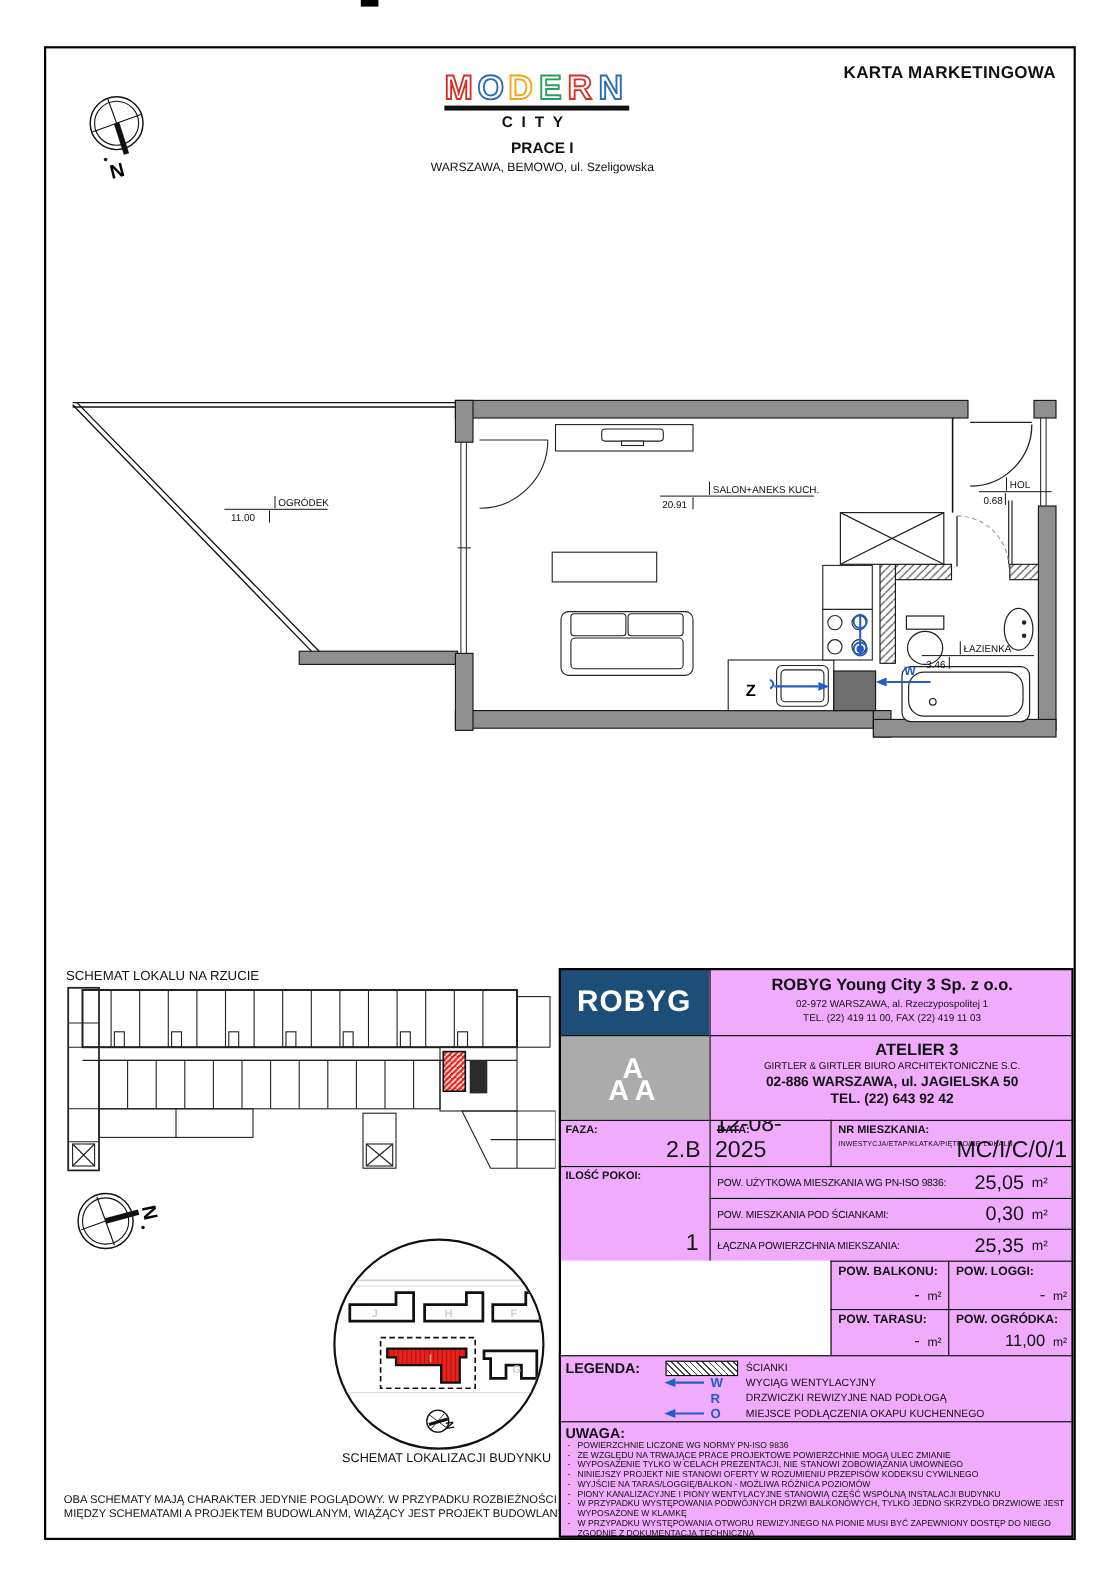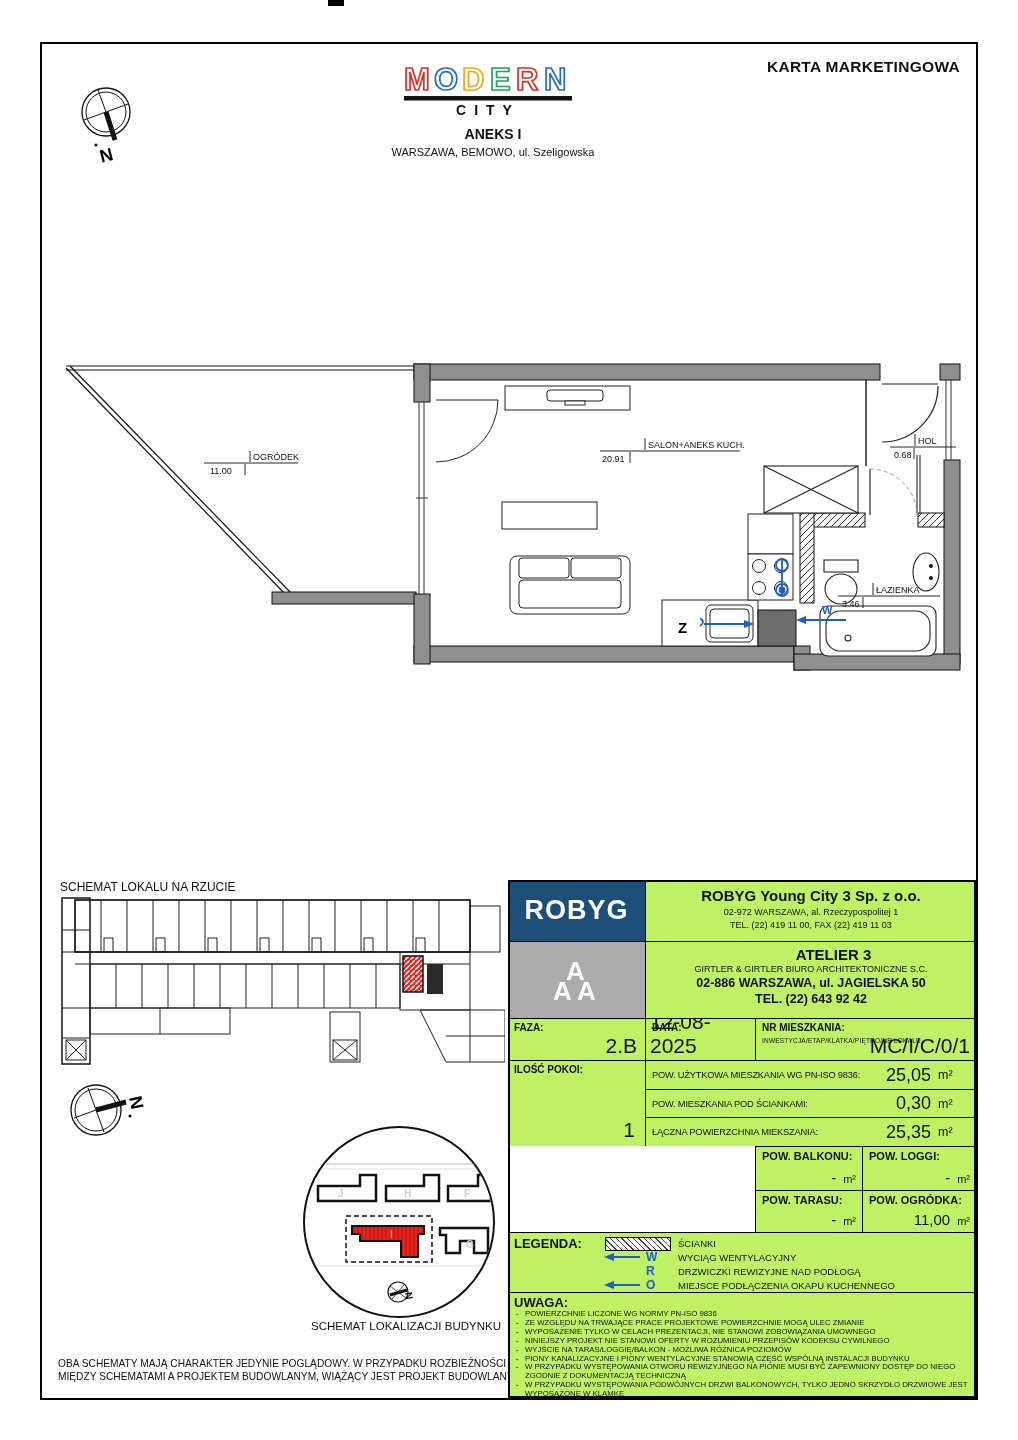--- a/index.html
+++ b/index.html
@@ -11,21 +11,21 @@
   .doc-title{right:58px;top:58px;font-size:15.5px;font-weight:bold;letter-spacing:.3px;}
   .etap{left:343px;top:126px;width:300px;text-align:center;font-weight:bold;font-size:14px;}
   .addr{left:318px;top:146px;width:350px;text-align:center;font-size:11px;}
   .schem-title{left:60px;top:880px;font-size:12px;}
   .loc-caption{left:286px;top:1320px;width:240px;text-align:center;font-size:11.5px;}
   .disclaimer{left:58px;top:1358px;width:474px;font-size:10.2px;line-height:1.25;}
   svg text{font-family:"Liberation Sans",sans-serif;}
   
   .tbl{left:508px;top:880px;width:468px;height:518px;background:#fff;}
   .tframe{left:0;top:0;width:468px;height:518px;border:2px solid #000;box-sizing:border-box;pointer-events:none;}
-  .cell{position:absolute;box-sizing:border-box;background:#bef264;overflow:hidden;}
+  .cell{position:absolute;box-sizing:border-box;background:#f0abfc;overflow:hidden;}
   .bt{border-top:1.5px solid #000;} .bl{border-left:1.5px solid #000;}
   .cell .lab{position:absolute;left:6px;top:3px;font-weight:bold;font-size:10px;}
   .cell .lab.sm{font-size:11px;}
   .bigval{position:absolute;font-size:21px;}
   .navy{background:#1d4e78;display:flex;align-items:center;justify-content:center;}
   .navy span{color:#fff;font-weight:bold;font-size:27px;letter-spacing:1px;}
   .grayc{background:#ababab;display:flex;align-items:center;justify-content:center;}
   .dev-name{margin-top:7px;text-align:center;font-weight:bold;font-size:15px;}
   .dev-line{text-align:center;font-size:9px;margin-top:3px;}
   .arch-name{margin-top:4px;text-align:center;font-weight:bold;font-size:15px;margin-left:45px;}
@@ -73,21 +73,21 @@
       <text x="38" y="30" stroke="#2a6db6">O</text>
       <text x="66" y="30" stroke="#f0a816">D</text>
       <text x="94" y="30" stroke="#28a05c">E</text>
       <text x="120" y="30" stroke="#d93025">R</text>
       <text x="148" y="30" stroke="#2a6db6">N</text>
     </g>
     <rect x="8" y="36" width="168" height="4.5" fill="#111"></rect>
     <text x="92" y="55" font-size="14" font-weight="bold" letter-spacing="8" text-anchor="middle" fill="#111">CITY</text>
   </svg>
 
-  <div class="abs etap">ANEKS I</div>
+  <div class="abs etap">PRACE I</div>
   <div class="abs addr">WARSZAWA, BEMOWO, ul. Szeligowska</div>
 
   <svg class="abs" style="left:40px;top:350px" width="936" height="340" viewBox="40 350 936 340">
     <defs>
       <pattern id="hatch" patternUnits="userSpaceOnUse" width="7" height="7">
         <rect width="7" height="7" fill="#fff"></rect>
         <line x1="0" y1="7" x2="7" y2="0" stroke="#333" stroke-width="1"></line>
       </pattern>
     </defs>
 
@@ -496,20 +496,20 @@
 
     <div class="cell bt" style="left:0;top:412px;width:468px;height:106px">
       <span class="uwaga-label">UWAGA:</span>
       <div class="notes">
         <div class="note">POWIERZCHNIE LICZONE WG NORMY PN-ISO 9836</div>
         <div class="note">ZE WZGLĘDU NA TRWAJĄCE PRACE PROJEKTOWE POWIERZCHNIE MOGĄ ULEC ZMIANIE</div>
         <div class="note">WYPOSAŻENIE TYLKO W CELACH PREZENTACJI, NIE STANOWI ZOBOWIĄZANIA UMOWNEGO</div>
         <div class="note">NINIEJSZY PROJEKT NIE STANOWI OFERTY W ROZUMIENIU PRZEPISÓW KODEKSU CYWILNEGO</div>
         <div class="note">WYJŚCIE NA TARAS/LOGGIĘ/BALKON - MOŻLIWA RÓŻNICA POZIOMÓW</div>
         <div class="note">PIONY KANALIZACYJNE I PIONY WENTYLACYJNE STANOWIĄ CZĘŚĆ WSPÓLNĄ INSTALACJI BUDYNKU</div>
+        <div class="note">W PRZYPADKU WYSTĘPOWANIA PODWÓJNYCH DRZWI BALKONOWYCH, TYLKO JEDNO SKRZYDŁO DRZWIOWE JEST WYPOSAŻONE W KLAMKĘ</div>
         <div class="note">W PRZYPADKU WYSTĘPOWANIA OTWORU REWIZYJNEGO NA PIONIE MUSI BYĆ ZAPEWNIONY DOSTĘP DO NIEGO ZGODNIE Z DOKUMENTACJĄ TECHNICZNĄ</div>
-        <div class="note">W PRZYPADKU WYSTĘPOWANIA PODWÓJNYCH DRZWI BALKONOWYCH, TYLKO JEDNO SKRZYDŁO DRZWIOWE JEST WYPOSAŻONE W KLAMKĘ</div>
       </div>
     </div>
 
     <div class="abs tframe"></div>
   </div>
 </div>
 
 </body></html>

